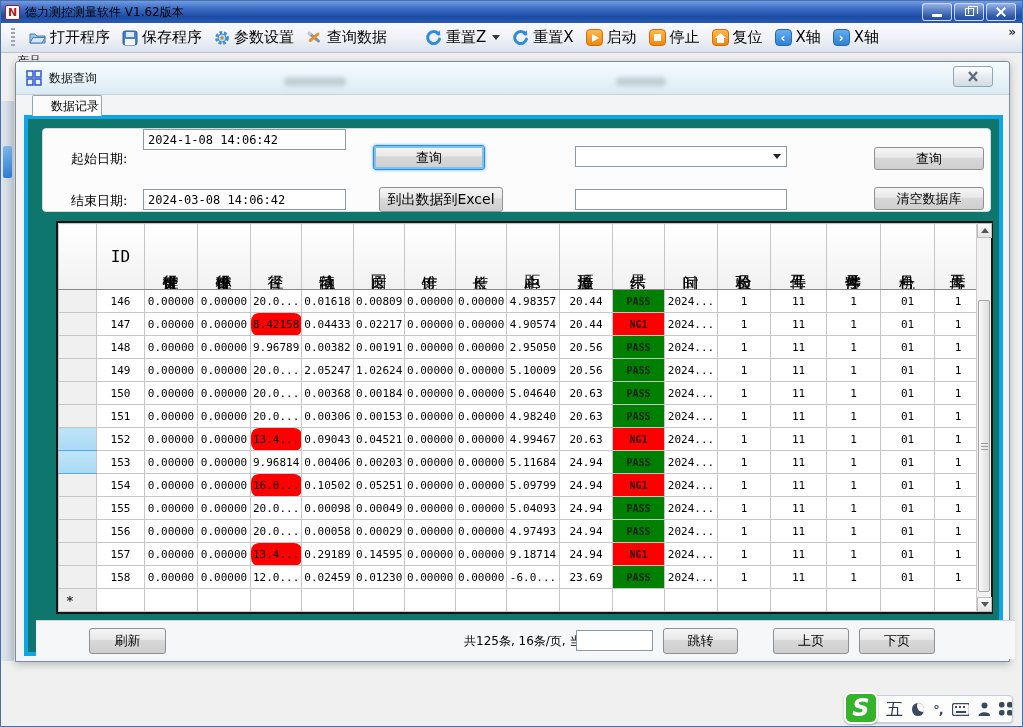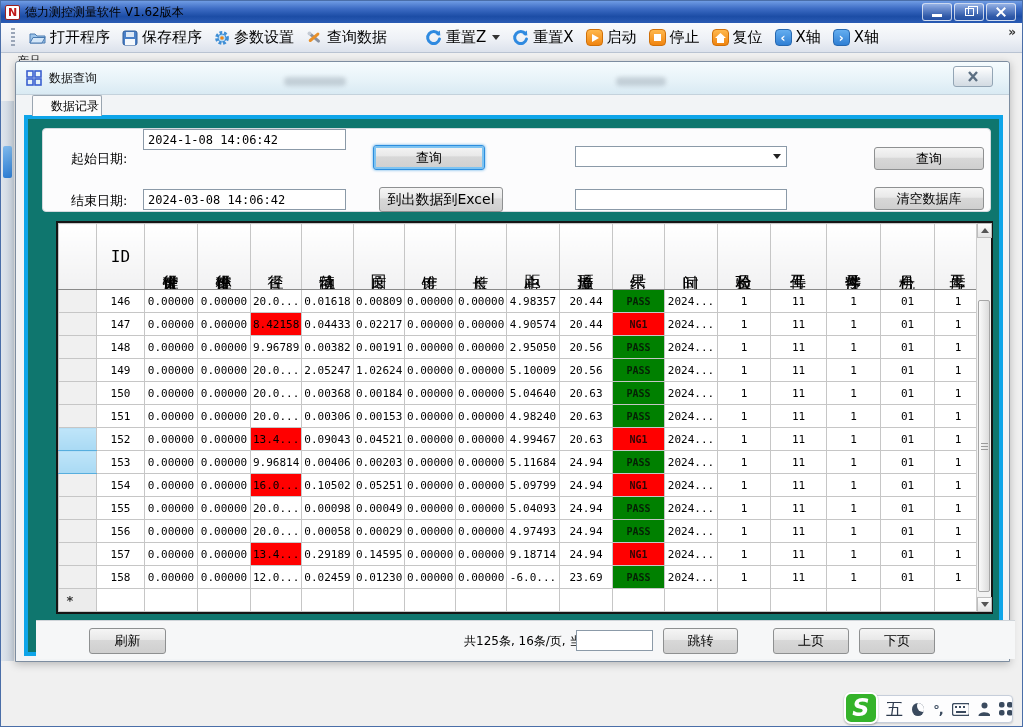--- a/index.html
+++ b/index.html
@@ -94,21 +94,21 @@
   table.grid th, table.grid td { border:1px solid #c6c6c6; text-align:center; overflow:hidden; white-space:nowrap; }
   table.grid thead th { height:66px; background:linear-gradient(180deg,#ffffff,#f1f1f2);
     font-weight:normal; font-family:"DejaVu Sans", sans-serif; font-size:16px;
     border-bottom:1px solid #8a8a8a; vertical-align:middle; }
   table.grid td { height:23px; padding:0 2px; }
   .vlabel { writing-mode:vertical-rl; text-orientation:upright; display:inline-block; line-height:13px; letter-spacing:0; }
   .hlabel { font-family:"DejaVu Sans Mono", monospace; }
   td.rowsel, th.rowsel { background:#f0f0f0; border-right:1px solid #b9b9b9; }
   td.rowsel.sel { background:linear-gradient(180deg,#bfe5f9,#a9daf4); border-top:1px solid #57aede; border-bottom:1px solid #57aede; }
   td.rowsel.star { background:#ececec; font-weight:bold; color:#333; text-align:left; padding-left:7px; font-size:13px; }
-  td.cell.alarm { background:#ff0000; }
+  td.cell.alarm { background:#ff0000;border-radius:8px; }
   td.cell.pass { background:#008000; color:#052005; font-weight:bold; font-size:10px; }
   td.cell.ng { background:#ff0000; color:#300505; font-weight:bold; font-size:10px; }
 
   
   .vscroll { position:absolute; right:0; top:0; width:15px; height:389px; background:#f2f2f2; border-left:1px solid #cdcdcd; }
   .sb-btn { position:absolute; left:0; width:15px; height:15px; background:linear-gradient(180deg,#fdfdfd,#e3e3e3);
     border:1px solid #bdbdbd; display:flex; align-items:center; justify-content:center; }
   .sb-up { top:0; } .sb-dn { bottom:0; }
   .tri-up { width:0; height:0; border-left:4px solid transparent; border-right:4px solid transparent; border-bottom:5px solid #555; }
   .tri-dn { width:0; height:0; border-left:4px solid transparent; border-right:4px solid transparent; border-top:5px solid #555; }

